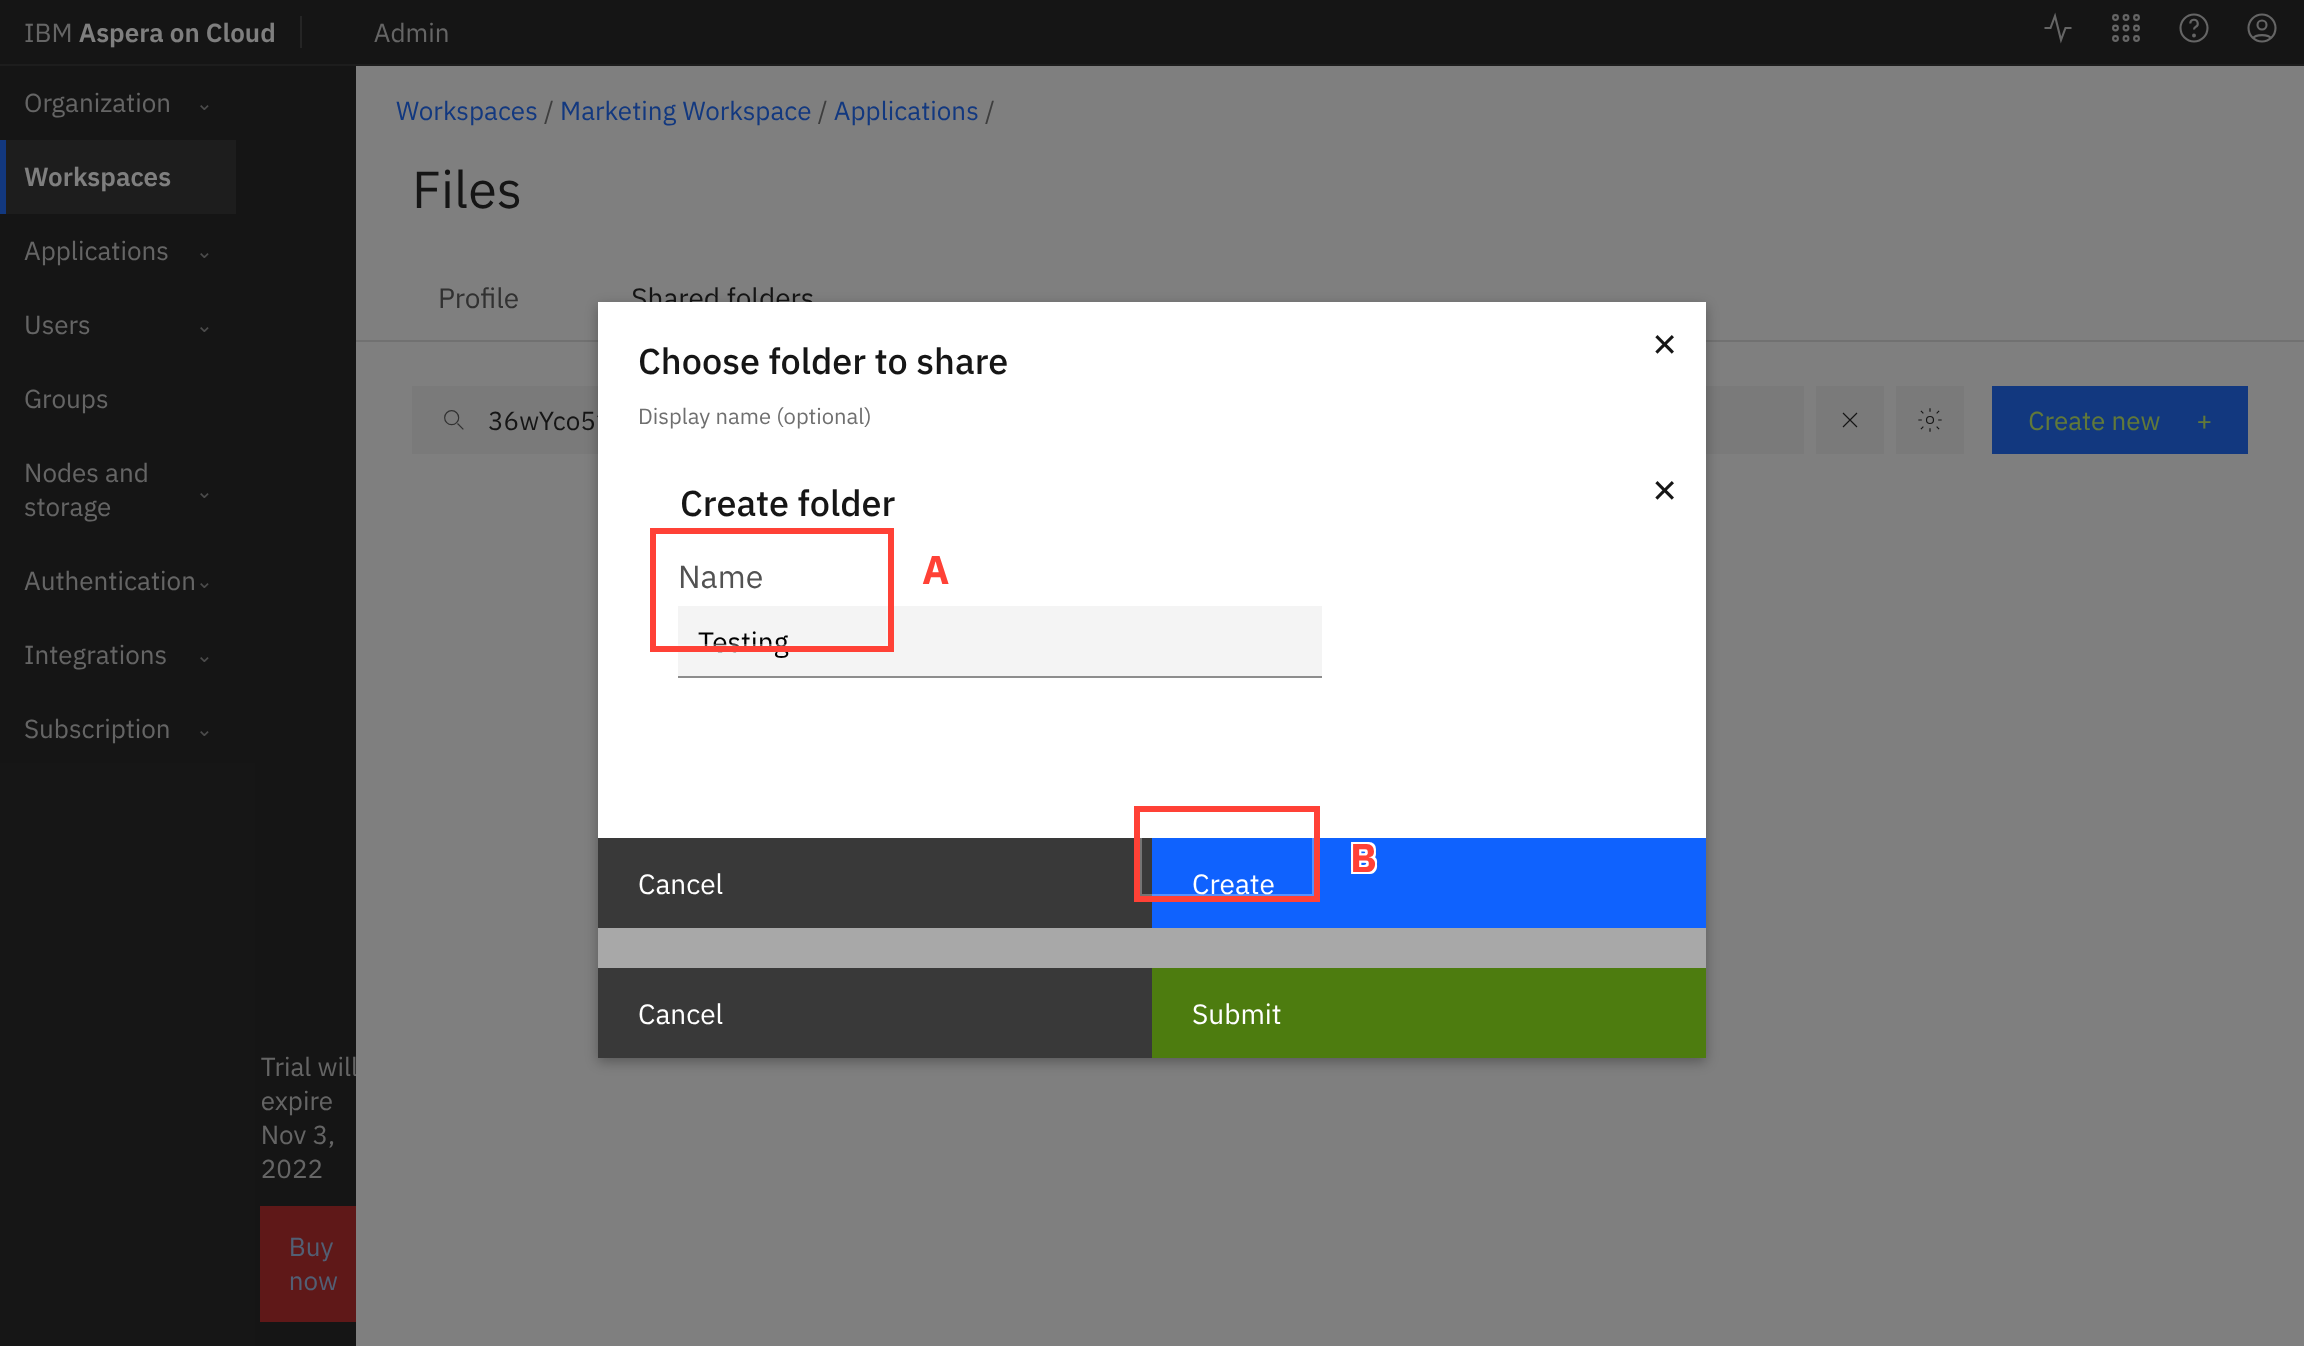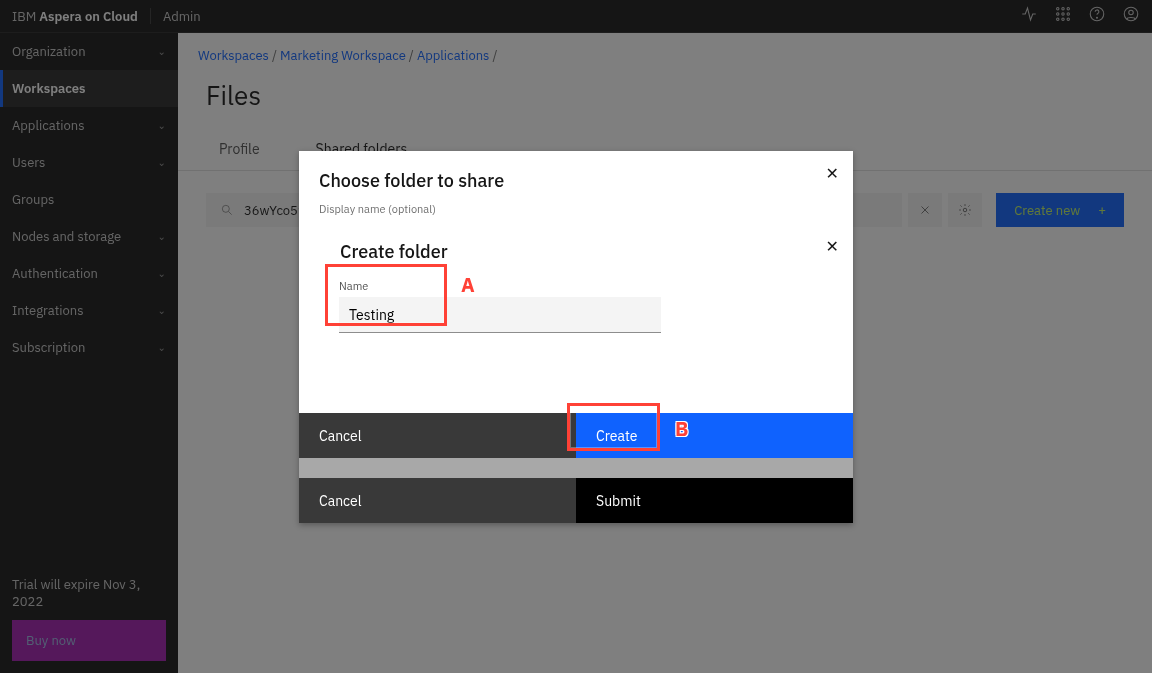--- a/index.html
+++ b/index.html
@@ -1,32 +1,32 @@
 <!DOCTYPE html>
 <html><head>
 <meta charset="utf-8">
 <style>
 * { margin:0; padding:0; box-sizing:border-box; font-family:"IBM Plex Sans", Arial, sans-serif; }
 body { width:1152px; height:673px; background:#161616; color:#f4f4f4; overflow:hidden; position:relative; }
 .topbar { height:33px; background:#161616; display:flex; align-items:center; padding:0 12px; border-bottom:1px solid #262626; }
 .brand { font-size:13px; color:#c6c6c6; }
 .brand b { color:#fff; font-weight:600; }
 .divider { width:1px; height:16px; background:#393939; margin:0 12px; }
-.admin-label { font-size:13px; color:#c6c6c6; }
+.admin-label { font-size:13px; color:#c6c6c6;margin-left:24px; }
 .spacer { flex:1; }
 .top-icons { display:flex; gap:16px; align-items:center; }
 .top-icons svg { width:18px; height:18px; fill:none; stroke:#c6c6c6; stroke-width:1.4; }
 .shell { display:flex; height:calc(100% - 33px); }
-.sidebar { width:178px; background:#161616; display:flex; flex-direction:column; }
+.sidebar { width:178px; background:#161616; display:flex; }
 .nav-item { font-size:13px; color:#c6c6c6; padding:10px 12px; display:flex; align-items:center; justify-content:space-between; cursor:pointer; }
 .nav-item.selected { background:#262626; color:#fff; font-weight:600; border-left:3px solid #0f62fe; padding-left:9px; }
 .chev { font-size:10px; color:#8d8d8d; }
 .sidebar-bottom { margin-top:auto; padding:12px; }
 .trial { font-size:13px; color:#c6c6c6; margin-bottom:10px; }
-.buy-btn { background:#a21caf; color:#9cb8e6; font-size:13px; padding:12px 14px; cursor:pointer; }
+.buy-btn { background:#b91c1c; color:#9cb8e6; font-size:13px; padding:12px 14px; cursor:pointer; }
 .main { flex:1; background:#fff; color:#161616; display:flex; flex-direction:column; }
 .crumbs { padding:14px 20px 8px; font-size:13px; color:#6f6f6f; }
 .crumbs a { color:#0f62fe; text-decoration:none; }
 .page-title { font-size:26px; padding:6px 28px 18px; }
 .tabs { display:flex; border-bottom:1px solid #e0e0e0; padding:0 41px; }
 .tab { font-size:14px; color:#525252; padding:10px 0; margin-right:56px; cursor:pointer; }
 .tab.active { border-bottom:2px solid #0f62fe; color:#161616; }
 .toolbar { display:flex; padding:22px 28px; gap:0; }
 .search { flex:1; background:#f4f4f4; display:flex; align-items:center; padding:0 14px; height:34px; font-size:13px; color:#161616; }
 .search svg { width:14px; height:14px; stroke:#525252; fill:none; margin-right:10px; }
@@ -35,21 +35,21 @@
 .create-new { height:34px; background:#0f62fe; color:#bef264; padding:0 18px; display:flex; align-items:center; gap:18px; margin-left:14px; font-size:13px; cursor:pointer; }
 .overlay { position:absolute; inset:0; background:rgba(22,22,22,0.55); display:flex; align-items:flex-start; justify-content:center; }
 .modal-stack { margin-top:151px; width:554px; position:relative; }
 .modal1 { background:#fff; color:#161616; position:relative; box-shadow:0 2px 6px rgba(0,0,0,0.3); }
 .modal1-head { padding:18px 20px 10px; font-size:18px; font-weight:500; }
 .modal1 .sublabel { font-size:11px; color:#6f6f6f; padding:0 20px 8px; }
 .modal2 { background:#fff; position:relative; }
 .modal2-head { padding:16px 20px 12px; font-size:18px; font-weight:500;margin-left:21px; }
 .close-x { position:absolute; top:12px; right:14px; font-size:16px; cursor:pointer; color:#161616; }
 .name-block { padding:4px 40px 80px; }
-.name-label { font-size:11px; color:#525252; margin-bottom:4px; }
+.name-label { font-size:16px; color:#525252; margin-bottom:4px; }
 .name-input { width:322px; height:36px; background:#f4f4f4; border:none; border-bottom:1px solid #8d8d8d; padding:0 10px; font-size:14px; outline:none; }
 .btn-row { display:flex; height:45px; }
 .btn-half { flex:1; display:flex; align-items:center; padding:0 20px; font-size:14px; cursor:pointer; }
 .btn-cancel { background:#393939; color:#fff; }
 .btn-primary { background:#0f62fe; color:#fff; }
 .strip { background:#a8a8a8; height:20px; }
 
 .ann-box { position:absolute; border:3px solid #ff4136; box-shadow:inset 0 0 0 1px rgba(255,255,255,0.3); pointer-events:none; }
 .ann-letter { position:absolute; font-weight:900; font-size:20px; color:#ff4136; text-shadow:1px 1px 0 #fff,-1px -1px 0 #fff,1px -1px 0 #fff,-1px 1px 0 #fff; pointer-events:none; }
 </style>
@@ -186,21 +186,21 @@
         </div>
         <div class="btn-row">
           <div class="btn-half btn-cancel">Cancel</div>
           <div class="btn-half btn-primary">Create</div>
         </div>
       </div>
 
       <div class="strip"></div>
       <div class="btn-row">
         <div class="btn-half btn-cancel">Cancel</div>
-        <div class="btn-half btn-primary" style="background:#000000">Submit</div>
+        <div class="btn-half btn-primary" style="background:#4d7c0f">Submit</div>
       </div>
     </div>
 
     <div class="ann-box" style="top:113px; left:26px; width:122px; height:62px;"></div>
     <div class="ann-letter" style="top:120px; left:162px;">A</div>
     <div class="ann-box" style="top:252px; left:268px; width:93px; height:48px;"></div>
     <div class="ann-letter" style="top:264px; left:376px;">B</div>
   </div>
 </div>
 

